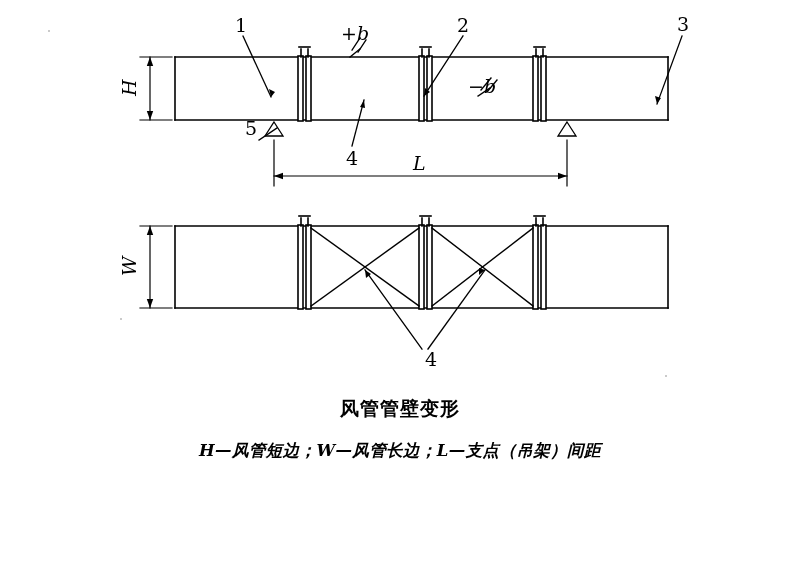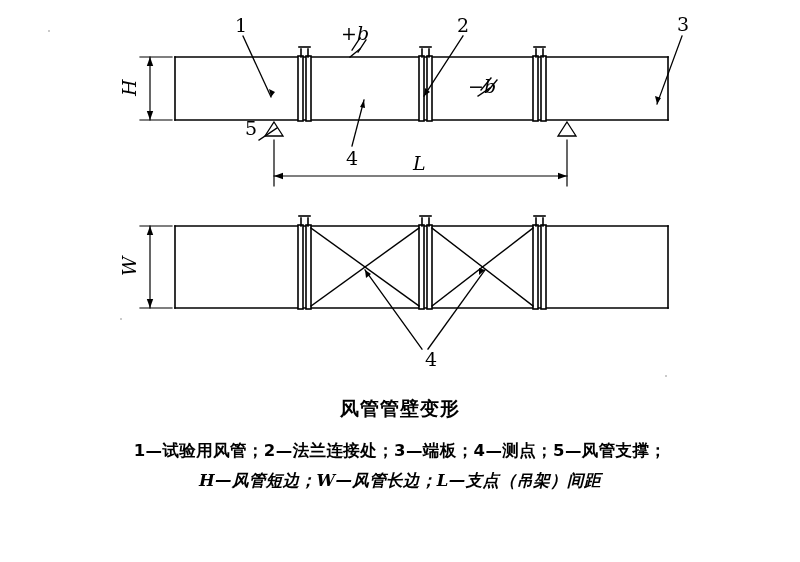--- a/index.html
+++ b/index.html
@@ -218,15 +218,14 @@
     <text x="136" y="96" transform="rotate(-90 136 96)">H</text>
     <text x="136" y="276" transform="rotate(-90 136 276)">W</text>
     <text x="413" y="170">L</text>
     <text x="341" y="40">+b</text>
     <text x="468" y="93">−b</text>
   </g>
 </svg>
 
 <div class="caption-block">
   <div class="fig-title">风管管壁变形</div>
-  <div class="legend-line">1—试验用风管；2—法兰连接处；3—端板；4—测点；5—风管支撑；</div>
   <div class="legend-line italicish">H—风管短边；W—风管长边；L—支点（吊架）间距</div>
 </div>
 
 </body></html>

